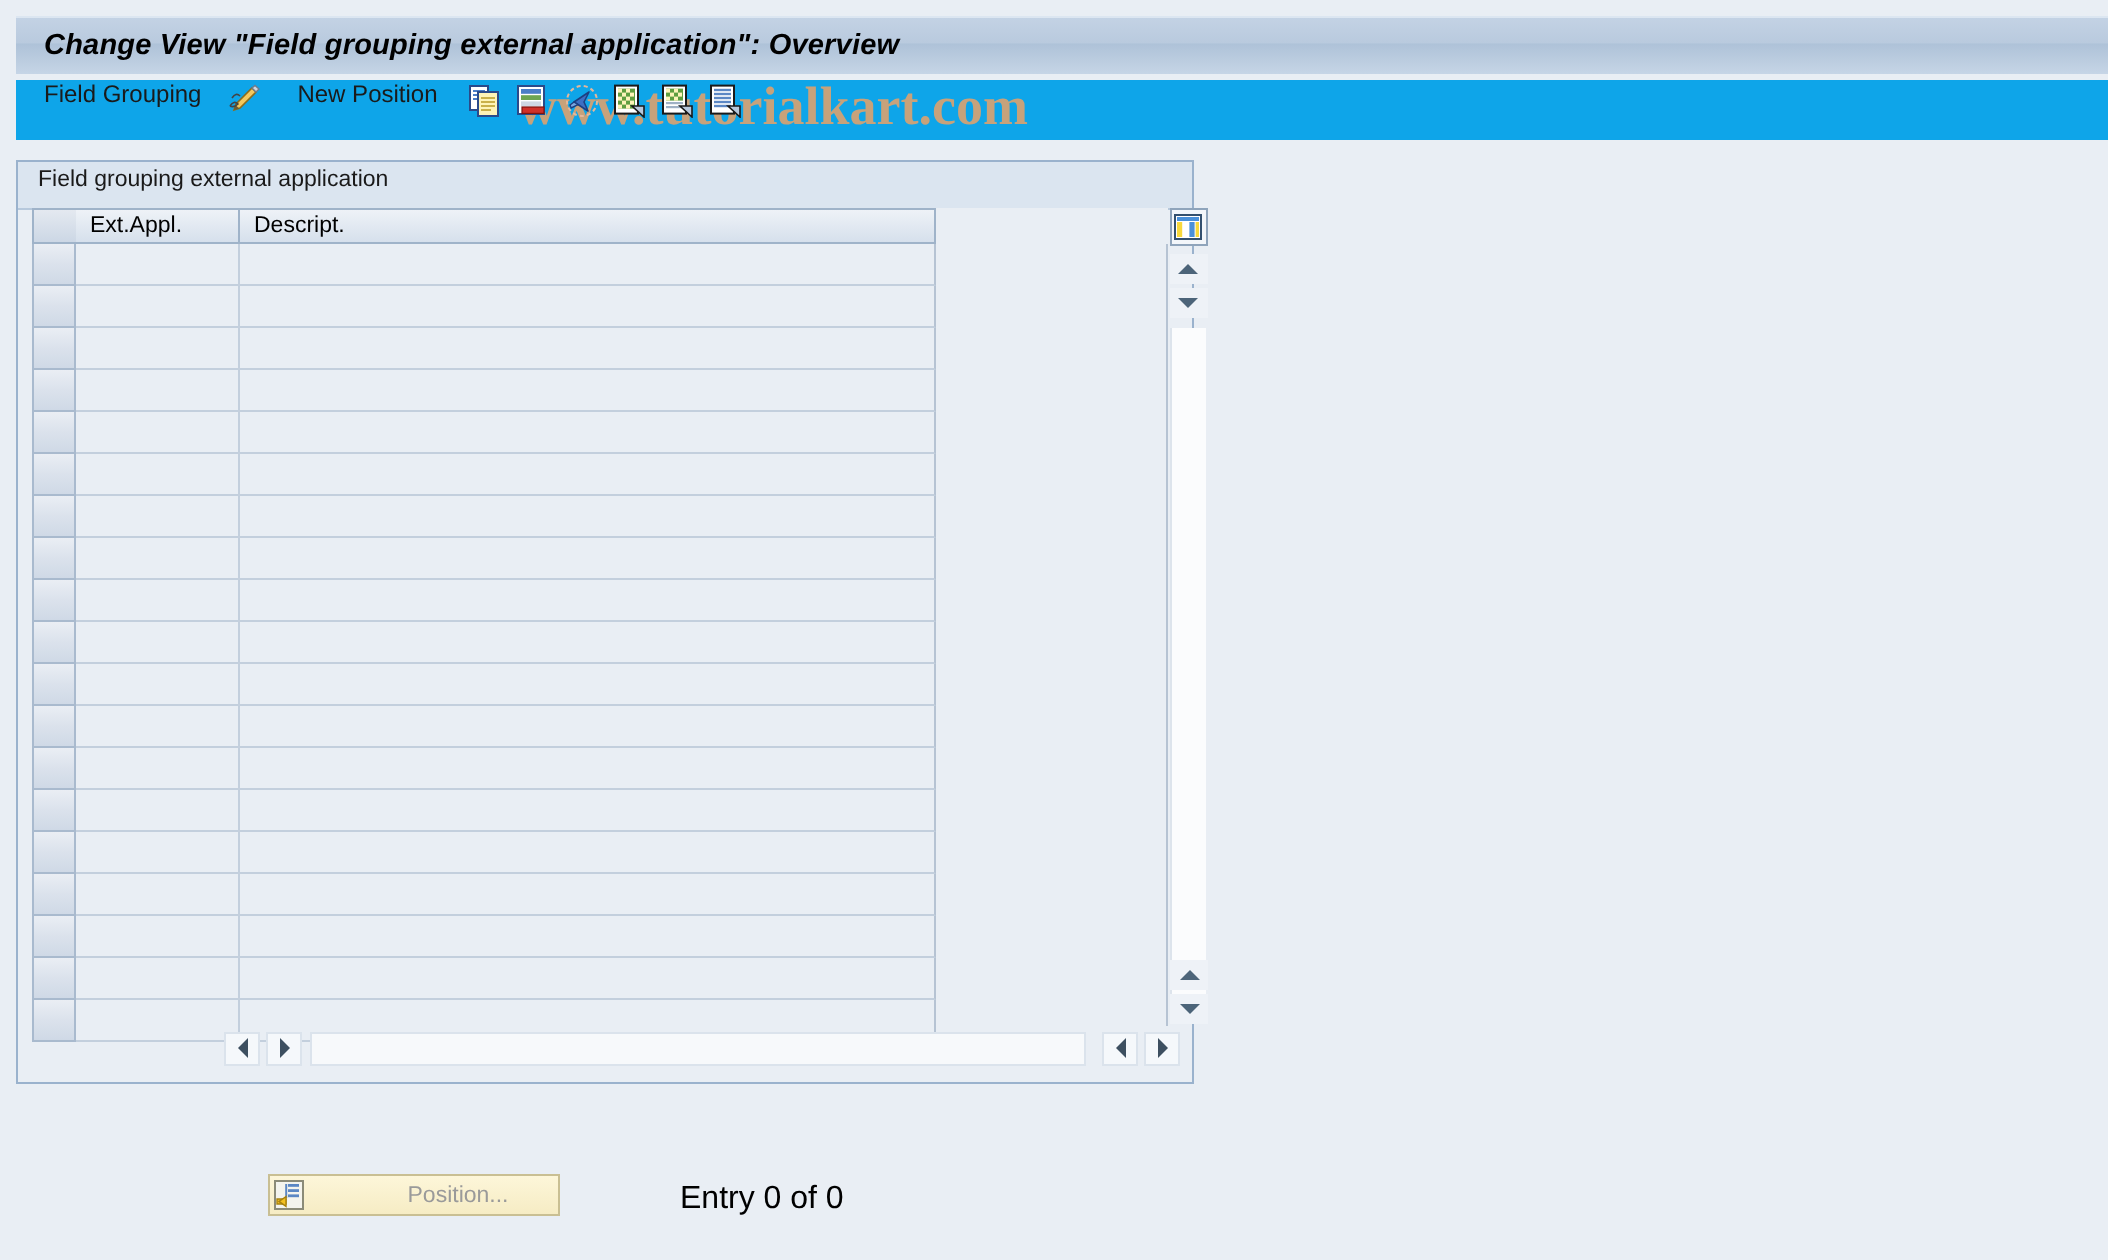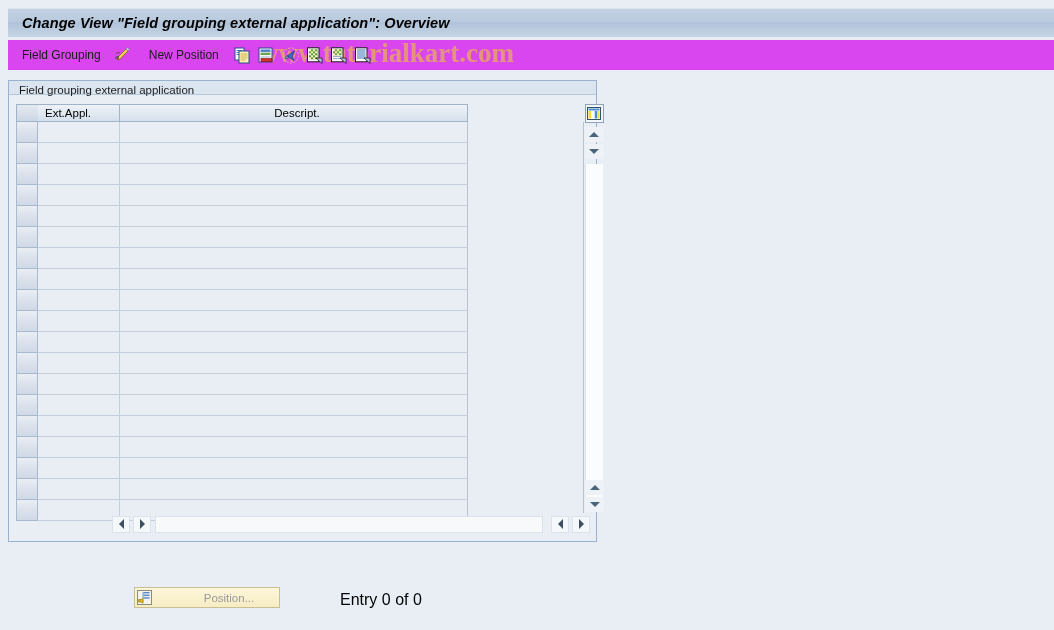--- a/index.html
+++ b/index.html
@@ -26,22 +26,22 @@
     font-weight:bold;font-style:italic;
     font-size:14.5px;
     color:#000;
     letter-spacing:0.1px;
     white-space:nowrap;
   }
 
   
   .toolbar{
     position:absolute;left:8px;top:40px;width:1046px;height:30px;
-    background:#d946ef;
-    display:flex;align-items:center;
+    background:#0ea5e9;
+    display:flex;
     box-sizing:border-box;
   }
   .tb-text{
     margin-left:14px;font-size:12px;color:#1a1a1a;white-space:nowrap;
   }
   .tb-icon{
     width:20px;height:20px;margin-left:4px;
     display:flex;align-items:center;justify-content:center;
     position:relative;z-index:3;
   }
@@ -58,21 +58,21 @@
   }
 
   
   .groupbox{
     position:absolute;left:8px;top:80px;width:589px;height:462px;
     border:1px solid #9ab2cd;
     background:#e9eef4;
     box-sizing:border-box;
   }
   .gb-title{
-    height:14px;line-height:18px;
+    height:24px;line-height:18px;
     background:#dbe5f0;
     border-bottom:1px solid #b6c8dc;
     padding-left:10px;
     font-size:11.5px;color:#1a1a1a;
     box-sizing:border-box;
   }
   .gb-body{position:absolute;left:0;top:19px;right:0;bottom:0;}
 
   
   .table-wrap{
@@ -92,21 +92,21 @@
   .hdr-cell{
     height:18px;line-height:17px;
     background:linear-gradient(to bottom,#eef2f7,#d6e0ec);
     border:1px solid #9fb3c9;border-left:none;
     padding-left:7px;
     font-size:11.5px;color:#000;
     box-sizing:border-box;
     white-space:nowrap;overflow:hidden;
   }
   .hdr-cell.c1{width:82px;border-right:1px solid #9fb3c9;}
-  .hdr-cell.c2{width:348px;text-align:center;}
+  .hdr-cell.c2{width:348px;}
   .hdr-filler{
     position:absolute;left:452px;top:0;width:116px;height:18px;
     background:#e9eef4;
     box-sizing:border-box;
   }
 
   .grid{
     position:absolute;left:0;top:18px;width:452px;bottom:24px;
   }
   .grid-row{

